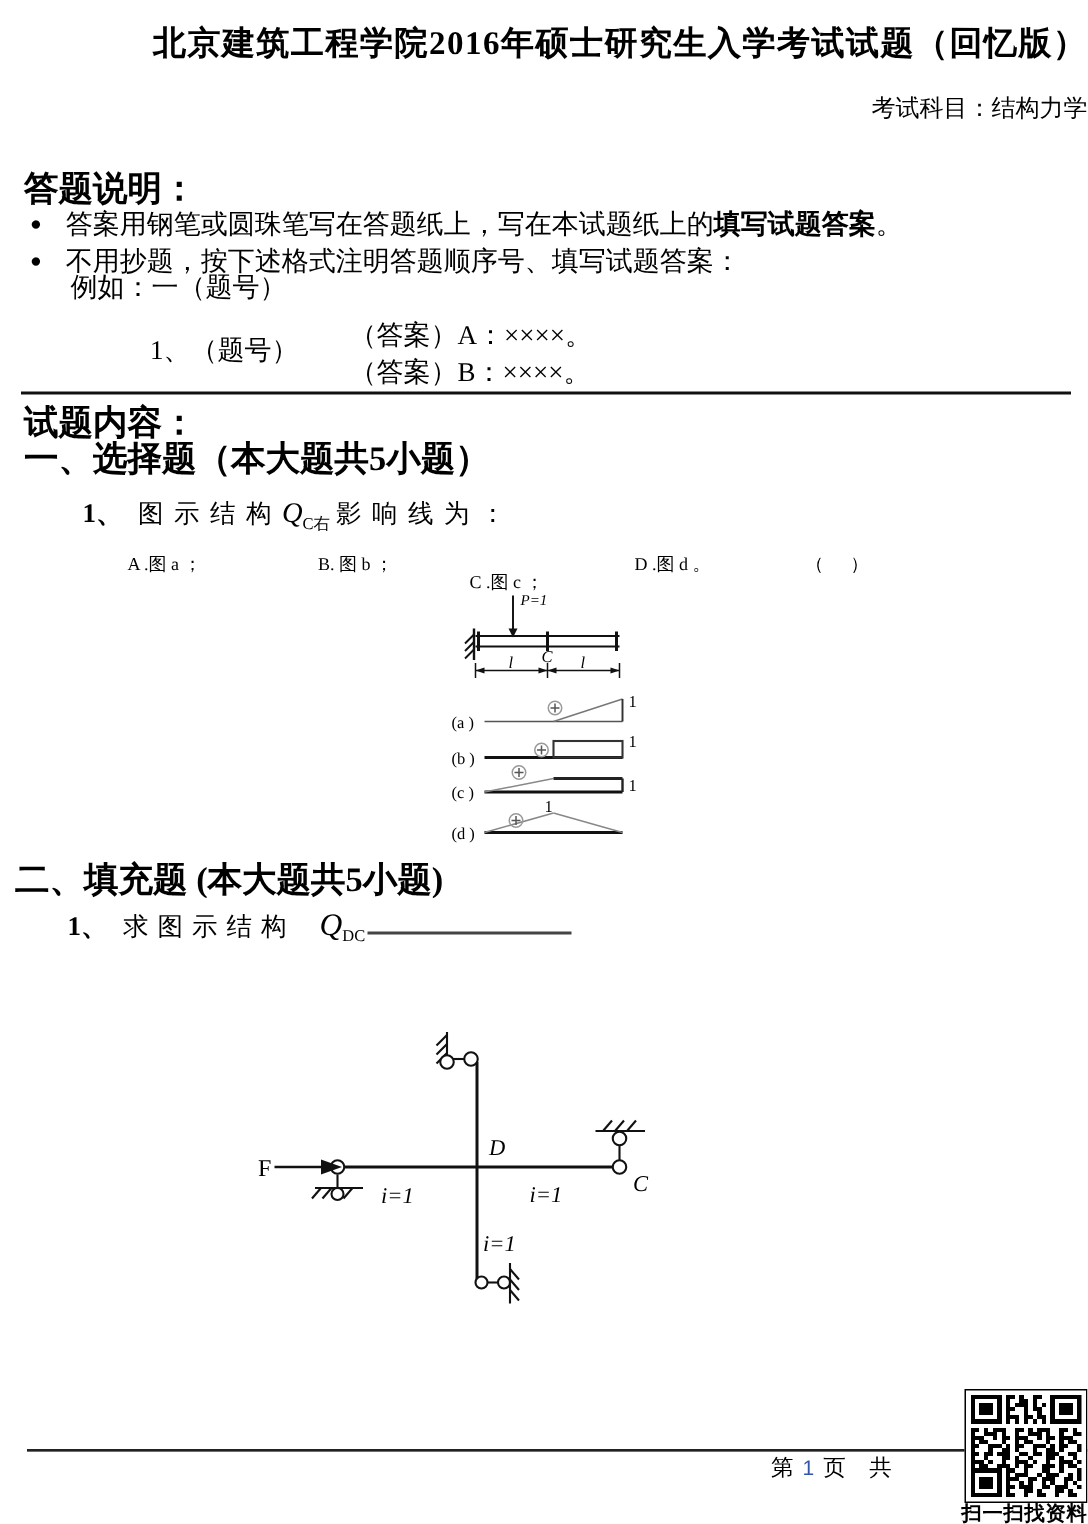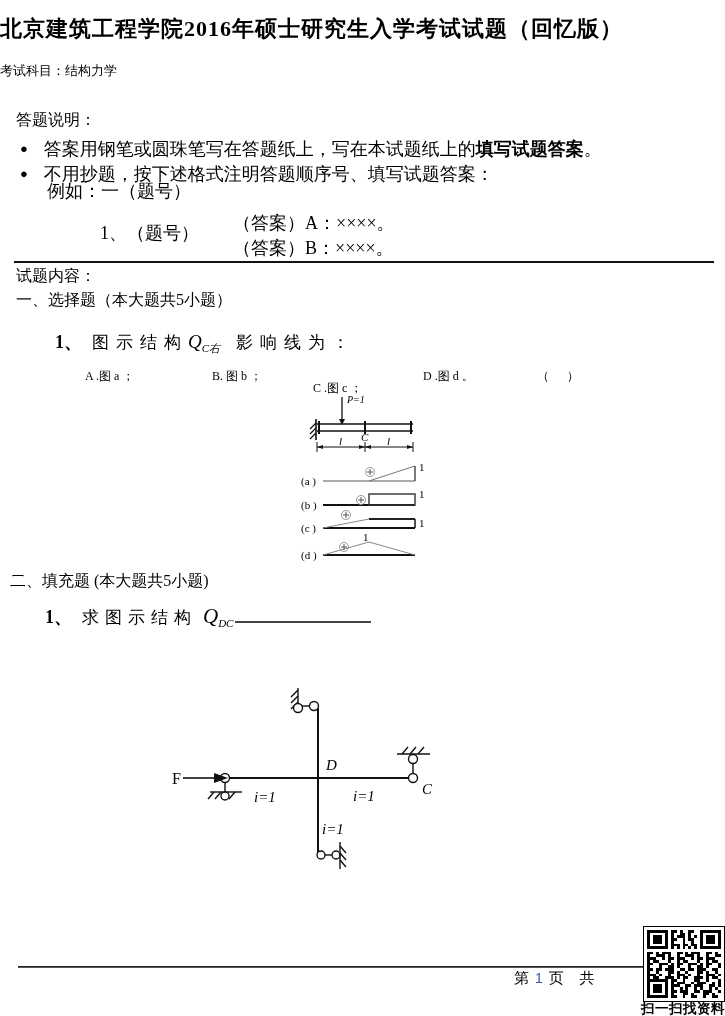--- a/index.html
+++ b/index.html
@@ -1,33 +1,33 @@
 <!DOCTYPE html>
 <html><head>
 <meta charset="utf-8">
 <style>
   *{margin:0;padding:0;box-sizing:border-box}
   html,body{background:#fff}
   body{width:725px;height:1016px;position:relative;overflow:hidden;
        font-family:"Liberation Serif","DejaVu Serif",serif;color:#000}
   .abs{position:absolute}
-  .center{left:0;right:0;text-align:left}
+  .center{left:0;right:0;text-align:right}
   .title{top:14px;font-size:22px;letter-spacing:1px;font-weight:bold}
-  .subject{top:62px;font-size:13px}
-  .sec-h{font-size:16px;font-weight:normal}
+  .subject{top:62px;font-size:16px}
+  .sec-h{font-size:23px;font-weight:bold}
   .txt{font-size:18px;white-space:nowrap}
   .dot{font-size:13px;vertical-align:2px;margin-right:16px}
   .rule{height:2px;background:linear-gradient(#111,#111)}
   .rule2{height:2px;background:linear-gradient(#222 55%,#999)}
   .qline{font-size:17px;white-space:nowrap}
   .qnum{font-weight:bold;font-size:18px;margin-right:10px}
   .spc{letter-spacing:7px}
   .spc2{letter-spacing:6px}
   .formula i{font-family:"Liberation Serif",serif;font-size:19px;font-style:italic}
-  .formula sub{font-size:11px;font-style:italic;letter-spacing:0}
+  .formula sub{font-size:11px;letter-spacing:0}
   .opts span{position:absolute;font-size:12px;white-space:pre}
   .blank{display:inline-block;width:136px;border-bottom:2px solid #444;height:14px;margin-left:2px}
   .footer-text{top:969px;left:514px;font-size:15px;letter-spacing:6px;white-space:nowrap}
   .pgnum{color:#3355aa;font-family:"Liberation Sans",sans-serif;font-size:14px}
   .qrbox{left:643px;top:926px;width:82px;height:76px;background:#fff;border:1px solid #000;padding:3px}
   .qrcap{left:641px;top:1000px;width:86px;font-size:13.5px;font-weight:bold;letter-spacing:.5px;white-space:nowrap}
   svg text{font-family:"Liberation Serif","DejaVu Serif",serif}
   .it{font-style:italic}
 </style>
 </head>
@@ -52,21 +52,21 @@
   <div class="abs txt" style="left:100px;top:221px">1、（题号）</div>
   <div class="abs txt" style="left:233px;top:211px">（答案）A：××××。</div>
   <div class="abs txt" style="left:233px;top:236px">（答案）B：××××。</div>
 
   <div class="abs rule" style="left:14px;top:261px;width:700px"></div>
 
   <div class="abs sec-h" style="left:16px;top:266px">试题内容：</div>
   <div class="abs sec-h" style="left:16px;top:290px">一、选择题（本大题共5小题）</div>
 
   <div class="abs qline" style="left:55px;top:330px">
-    <span class="qnum">1、</span><span class="spc">图示结构</span><span class="formula"><i>Q</i><sub>C右</sub></span><span class="spc" style="margin-left:16px">影响线为：</span>
+    <span class="qnum">1、</span><span class="spc">图示结构</span><span class="formula"><i>Q</i><sub>C右</sub></span><span class="spc" style="margin-left:4px">影响线为：</span>
   </div>
 
   <div class="opts">
     <span style="left:85px;top:368px">A .图 a ；</span>
     <span style="left:212px;top:368px">B. 图 b ；</span>
     <span style="left:313px;top:380px">C .图 c ；</span>
     <span style="left:423px;top:368px">D .图 d 。</span>
     <span style="left:537px;top:368px">（      ）</span>
   </div>
 
@@ -149,21 +149,21 @@
       <circle cx="45" cy="90" r="4.5" fill="none" stroke="#999"></circle>
       <path d="M42 90h6M45 87v6" stroke="#555" stroke-width="1" fill="none"></path>
       <text x="2" y="102" font-size="11">(d )</text>
       <text x="64" y="84" font-size="11">1</text>
     </g>
   </svg>
 
   <div class="abs sec-h" style="left:10px;top:571px">二、填充题 (本大题共5小题)</div>
 
   <div class="abs qline" style="left:45px;top:604px">
-    <span class="qnum">1、</span><span class="spc2">求图示结构</span><span class="formula" style="margin-left:6px"><i style="font-size:21px">Q</i><sub>DC</sub></span><span class="blank"></span>
+    <span class="qnum">1、</span><span class="spc2">求图示结构</span><span class="formula" style="margin-left:16px"><i style="font-size:21px">Q</i><sub>DC</sub></span><span class="blank"></span>
   </div>
 
   <svg class="abs" style="left:150px;top:670px" width="330" height="210" viewBox="0 0 330 210">
     <g stroke="#111" fill="none">
 
       <line x1="75" y1="108" x2="263" y2="108" stroke-width="2"></line>
       <line x1="168" y1="38" x2="168" y2="183" stroke-width="2"></line>
 
       <line x1="33" y1="108" x2="64" y2="108" stroke-width="1.6"></line>
 

